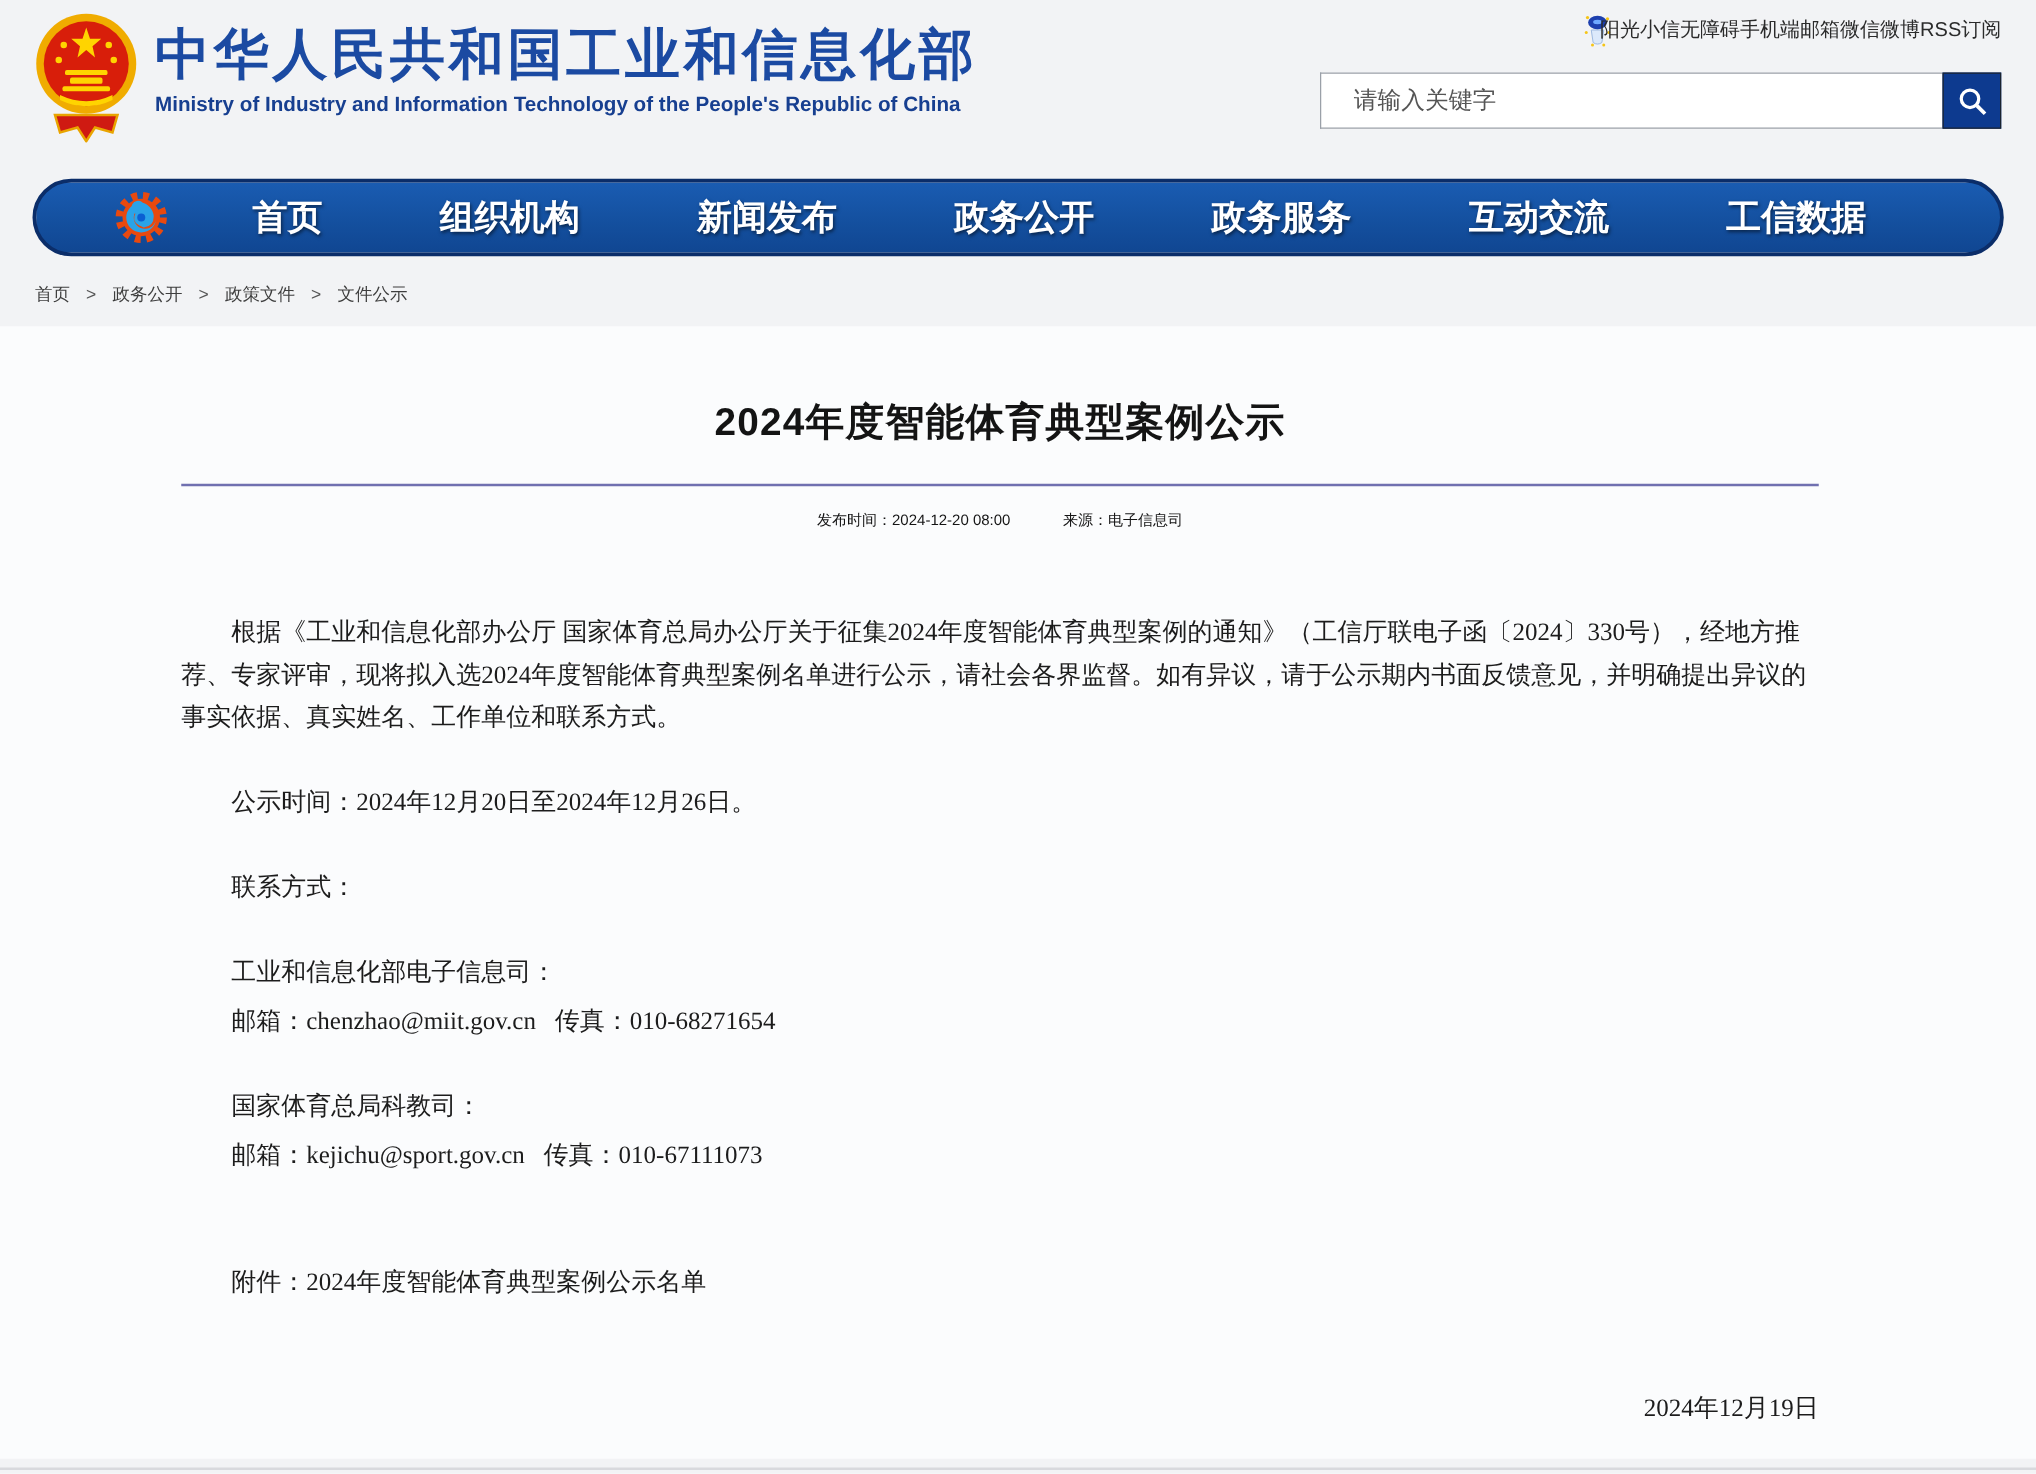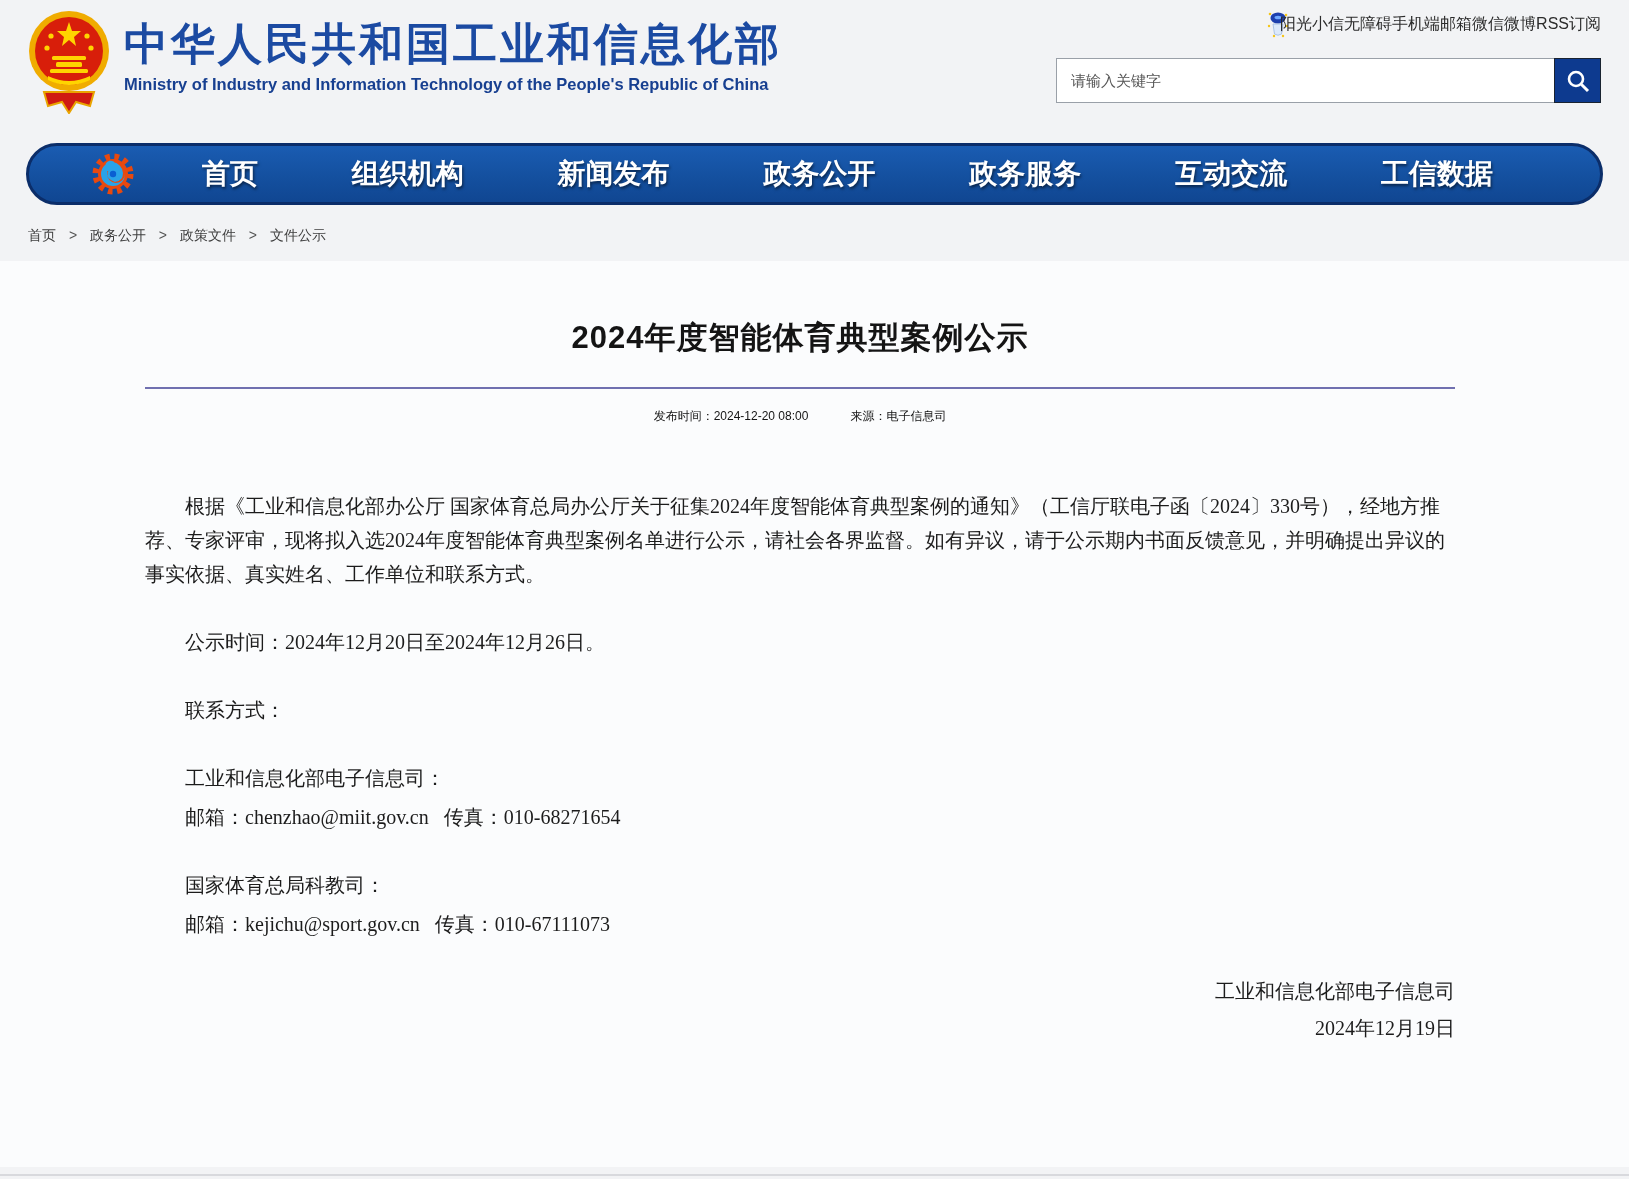--- a/index.html
+++ b/index.html
@@ -29,22 +29,22 @@
   .top-right { position:absolute; top:10px; right:28px; width:545px; }
   .top-links {
     display:flex; justify-content:flex-end; align-items:center;
     font-size:16px; color:#2b2b2b; white-space:nowrap;
   }
   .top-links a { color:#2b2b2b; text-decoration:none; cursor:pointer; }
   .robot { width:24px; height:28px; margin-right:-10px; }
   .search-row { display:flex; margin-top:20px; height:45px; }
   .search-input {
     flex:1; border:1px solid #9aa0a8; border-right:none; background:#fff;
-    font-size:15px; padding:0 14px; color:#333; outline:none;
-    font-family:Liberation Sans, sans-serif;
+    font-size:19px; padding:0 26px; color:#333; outline:none;
+    font-family:Liberation Serif, serif;
   }
   .search-input::placeholder { color:#555; }
   .search-btn {
     width:47px; height:45px; background:#0d3a8f; border:1px solid #1a2330;
     display:flex; align-items:center; justify-content:center; cursor:pointer;
   }
 
   
   .nav {
     margin:2px 26px 0 26px; height:62px;
@@ -192,22 +192,24 @@
 
     <div class="body-text">
       <div class="para first">根据《工业和信息化部办公厅 国家体育总局办公厅关于征集2024年度智能体育典型案例的通知》（工信厅联电子函〔2024〕330号），经地方推荐、专家评审，现将拟入选2024年度智能体育典型案例名单进行公示，请社会各界监督。如有异议，请于公示期内书面反馈意见，并明确提出异议的事实依据、真实姓名、工作单位和联系方式。</div>
       <div class="para">公示时间：2024年12月20日至2024年12月26日。</div>
       <div class="para">联系方式：</div>
       <div class="para">工业和信息化部电子信息司：</div>
       <div class="para tight">邮箱：chenzhao@miit.gov.cn   传真：010-68271654</div>
       <div class="para">国家体育总局科教司：</div>
       <div class="para tight">邮箱：kejichu@sport.gov.cn   传真：010-67111073</div>
 
+      <div class="para attachment-line">
+        <span>附件：</span><span>2024年度智能体育典型案例公示名单</span>
+      </div>
 
       <div class="sign-block">
-        <div>工业和信息化部电子信息司</div>
         <div>2024年12月19日</div>
       </div>
     </div>
   </div>
 </div>
 
 <div class="bottom-line"></div>
 
 </body></html>

